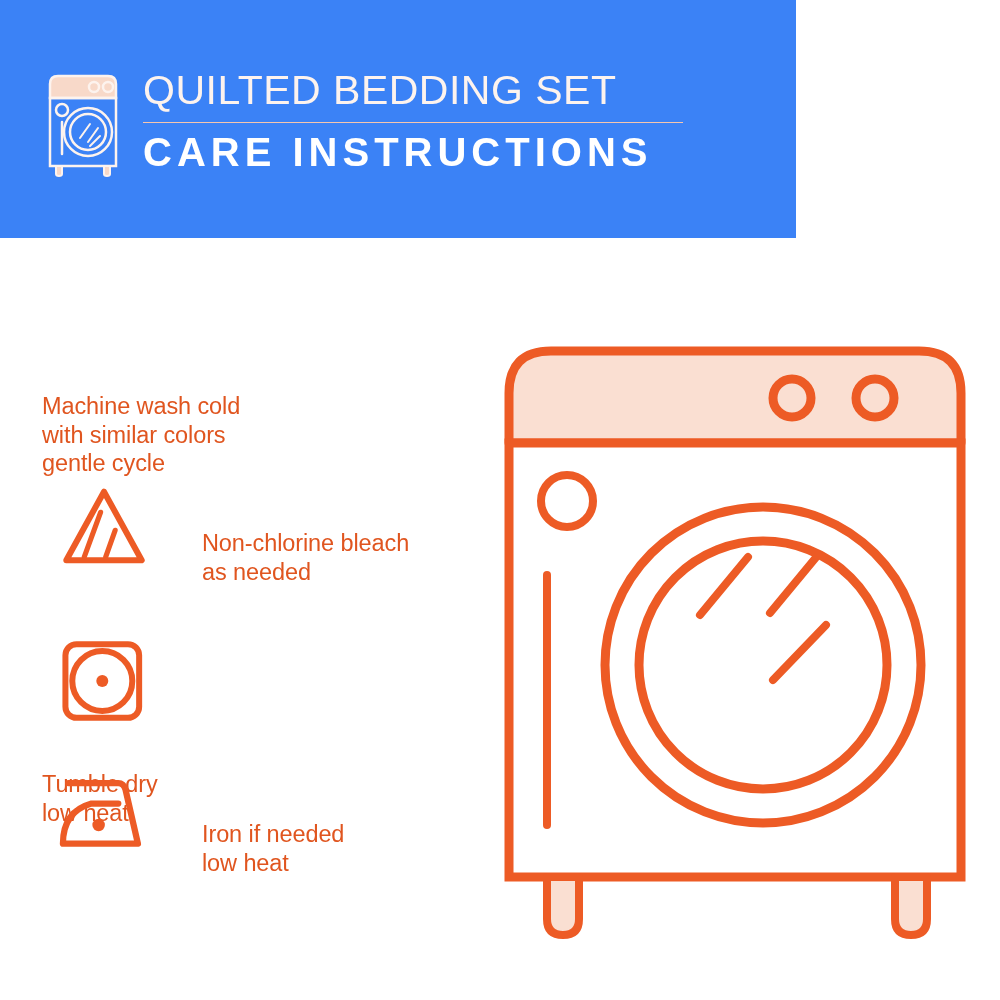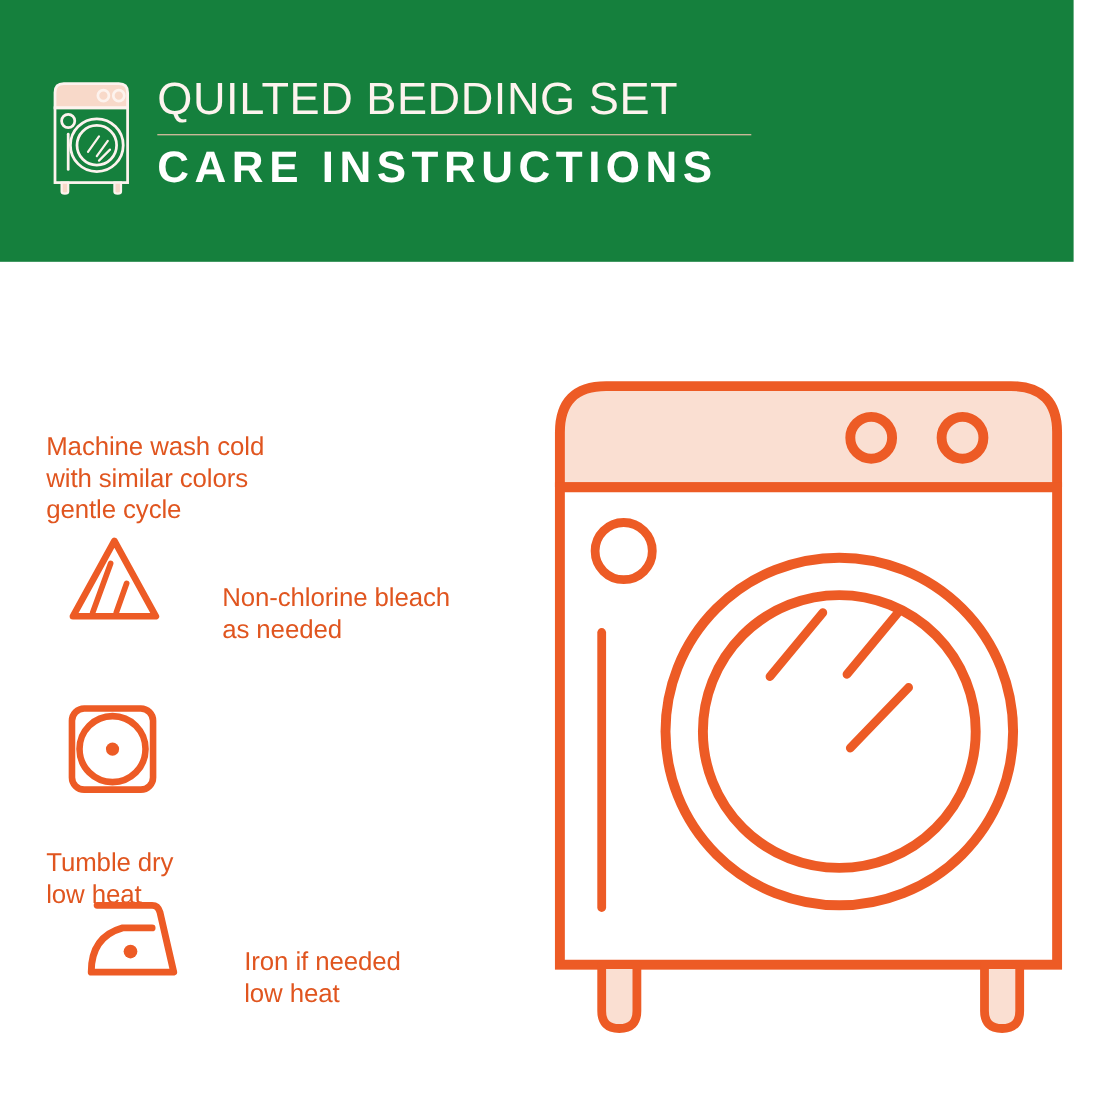--- a/index.html
+++ b/index.html
@@ -7,22 +7,22 @@
     width: 1000px; height: 1000px;
     background: #ffffff;
     font-family: "Liberation Sans", sans-serif;
     overflow: hidden;
   }
   .page { position: relative; width: 1000px; height: 1000px; background: #ffffff; }
 
   
   .header {
     position: absolute; left: 0; top: 0;
-    width: 976px; height: 238px;
-    background: #15803d;
+    width: 796px; height: 238px;
+    background: #3b82f6;
     display: flex; align-items: center;
   }
   .header-logo {
     position: absolute; left: 44px; top: 72px;
     width: 78px; height: 106px;
   }
   .header-text {
     position: absolute; left: 143px; top: 65px;
     width: 560px;
   }
@@ -59,21 +59,21 @@
   .care-row {
     position: absolute;
     left: 0;
     width: 500px;
     display: flex;
     align-items: flex-start;
   }
   .care-row:nth-child(1) { top: 108px; }
   .care-row:nth-child(2) { top: 245px; }
   .care-row:nth-child(3) { top: 400px; flex-direction: column; }
-  .care-row:nth-child(4) { top: 576px; padding-left: 20px; }
+  .care-row:nth-child(4) { top: 536px; }
 
   .care-icon {
     width: 112px;
     min-width: 112px;
     margin-left: 48px;
     display: flex;
     justify-content: center;
     align-items: flex-start;
   }
   .care-label {

